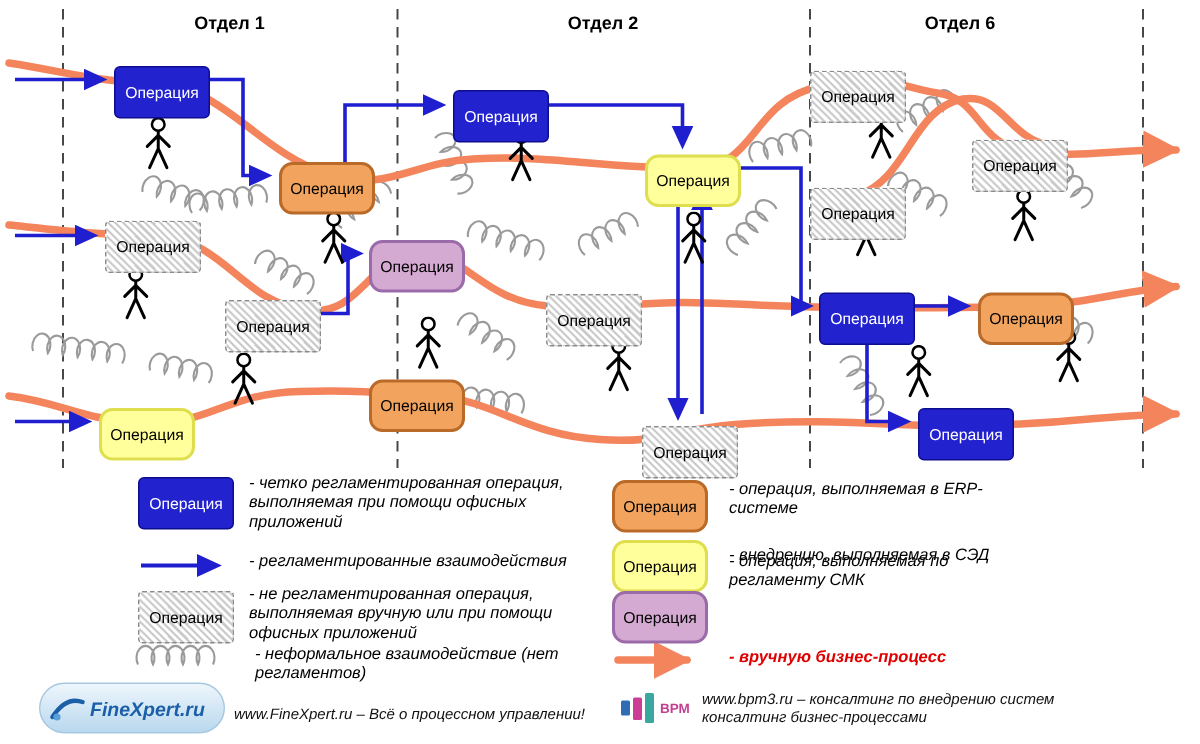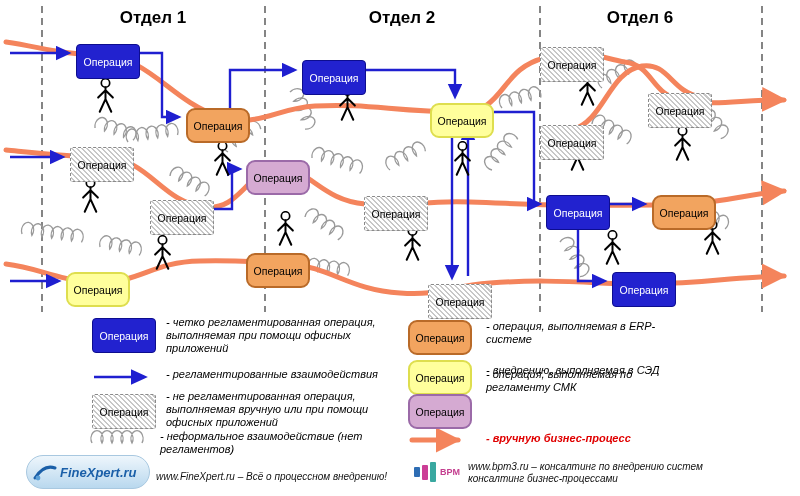--- a/index.html
+++ b/index.html
@@ -1,19 +1,19 @@
 <!DOCTYPE html>
 <html><head>
 <meta charset="utf-8">
 <style>
   *{margin:0;padding:0;box-sizing:border-box}
   html,body{width:800px;height:496px;background:#fff;font-family:"Liberation Sans",sans-serif;overflow:hidden}
   .stage{position:absolute;left:0;top:0;width:800px;height:496px;background:#fff}
   svg.canvas{position:absolute;left:0;top:0;z-index:1}
-  .dept{position:absolute;top:8px;transform:translateX(-50%);font-weight:bold;font-size:17px;color:#000;z-index:2;white-space:nowrap}
+  .dept{position:absolute;top:8px;transform:translateX(-50%);font-weight:bold;font-size:12px;color:#000;z-index:2;white-space:nowrap}
   .node{position:absolute;width:64px;height:35px;display:flex;align-items:center;justify-content:center;
         font-size:10.5px;color:#000;z-index:3;white-space:nowrap}
   .node.blue{background:#2222cf;color:#fff;border:1px solid #0d0d8f;border-radius:4px}
   .node.orange{background:#f2a45f;border:2px solid #b96a28;border-radius:9px}
   .node.yellow{background:#ffff9c;border:2px solid #dede4e;border-radius:9px}
   .node.purple{background:#d5aad2;border:2px solid #9b6aa8;border-radius:9px}
   .node.gray{background:repeating-linear-gradient(45deg,#ffffff 0 2px,#c8c8c8 2px 3.5px);border:1px dashed #8a8a8a;border-radius:3px}
   .ltext{position:absolute;font-size:11px;line-height:13px;font-style:italic;color:#000;z-index:3}
   .ltext.red{color:#e00000;font-weight:bold}
   .caption{position:absolute;font-size:10px;line-height:12px;font-style:italic;color:#111;z-index:3}
@@ -143,41 +143,41 @@
   <div class="node blue" style="left:612px;top:272px">Операция</div>
 
   <div class="node blue" style="left:92px;top:318px">Операция</div>
   <div class="ltext" style="left:166px;top:316px;width:250px">- четко регламентированная операция, выполняемая при помощи офисных приложений</div>
 
   <div class="ltext" style="left:166px;top:368px;width:250px">- регламентированные взаимодействия</div>
 
   <div class="node gray" style="left:92px;top:394px">Операция</div>
   <div class="ltext" style="left:166px;top:390px;width:250px">- не регламентированная операция, выполняемая вручную или при помощи офисных приложений</div>
 
-  <div class="ltext" style="left:160px;top:430px;width:230px">- неформальное взаимодействие (нет регламентов)</div>
+  <div class="ltext" style="left:170px;top:430px;width:230px">- неформальное взаимодействие (нет регламентов)</div>
 
   <div class="node orange" style="left:408px;top:320px">Операция</div>
   <div class="ltext" style="left:486px;top:320px;width:180px">- операция, выполняемая в ERP-системе</div>
 
   <div class="node yellow" style="left:408px;top:360px">Операция</div>
   <div class="ltext" style="left:486px;top:364px;width:220px">- внедрению, выполняемая в СЭД</div>
 
   <div class="node purple" style="left:408px;top:394px">Операция</div>
   <div class="ltext" style="left:486px;top:368px;width:180px">- операция, выполняемая по регламенту СМК</div>
 
   <div class="ltext red" style="left:486px;top:432px;width:220px">- вручную бизнес-процесс</div>
 
   <div class="fx-logo">
     <svg width="24" height="22">
       <path d="M2,17 Q11,3 22,7" stroke="#1a5fa8" stroke-width="3" fill="none" stroke-linecap="round"></path>
       <circle cx="5" cy="17" r="2.4" fill="#5aa0d8"></circle>
     </svg>
     <span class="fx-text">FineXpert.ru</span>
   </div>
-  <div class="caption" style="left:156px;top:471px">www.FineXpert.ru – Всё о процессном внедрению!</div>
+  <div class="caption" style="left:156px;top:471px">www.FineXpert.ru – Всё о процессном управлении!</div>
 
   <div class="bpm-logo">
     <span class="bpm-bar" style="height:10px;background:#2e6db4"></span>
     <span class="bpm-bar" style="height:15px;background:#cc3e96"></span>
     <span class="bpm-bar" style="height:20px;background:#39a8a0"></span>
     <span class="bpm-text">ВРМ</span>
   </div>
   <div class="caption" style="left:468px;top:461px;width:280px">www.bpm3.ru – консалтинг по внедрению систем консалтинг бизнес-процессами</div>
 
 </div>

